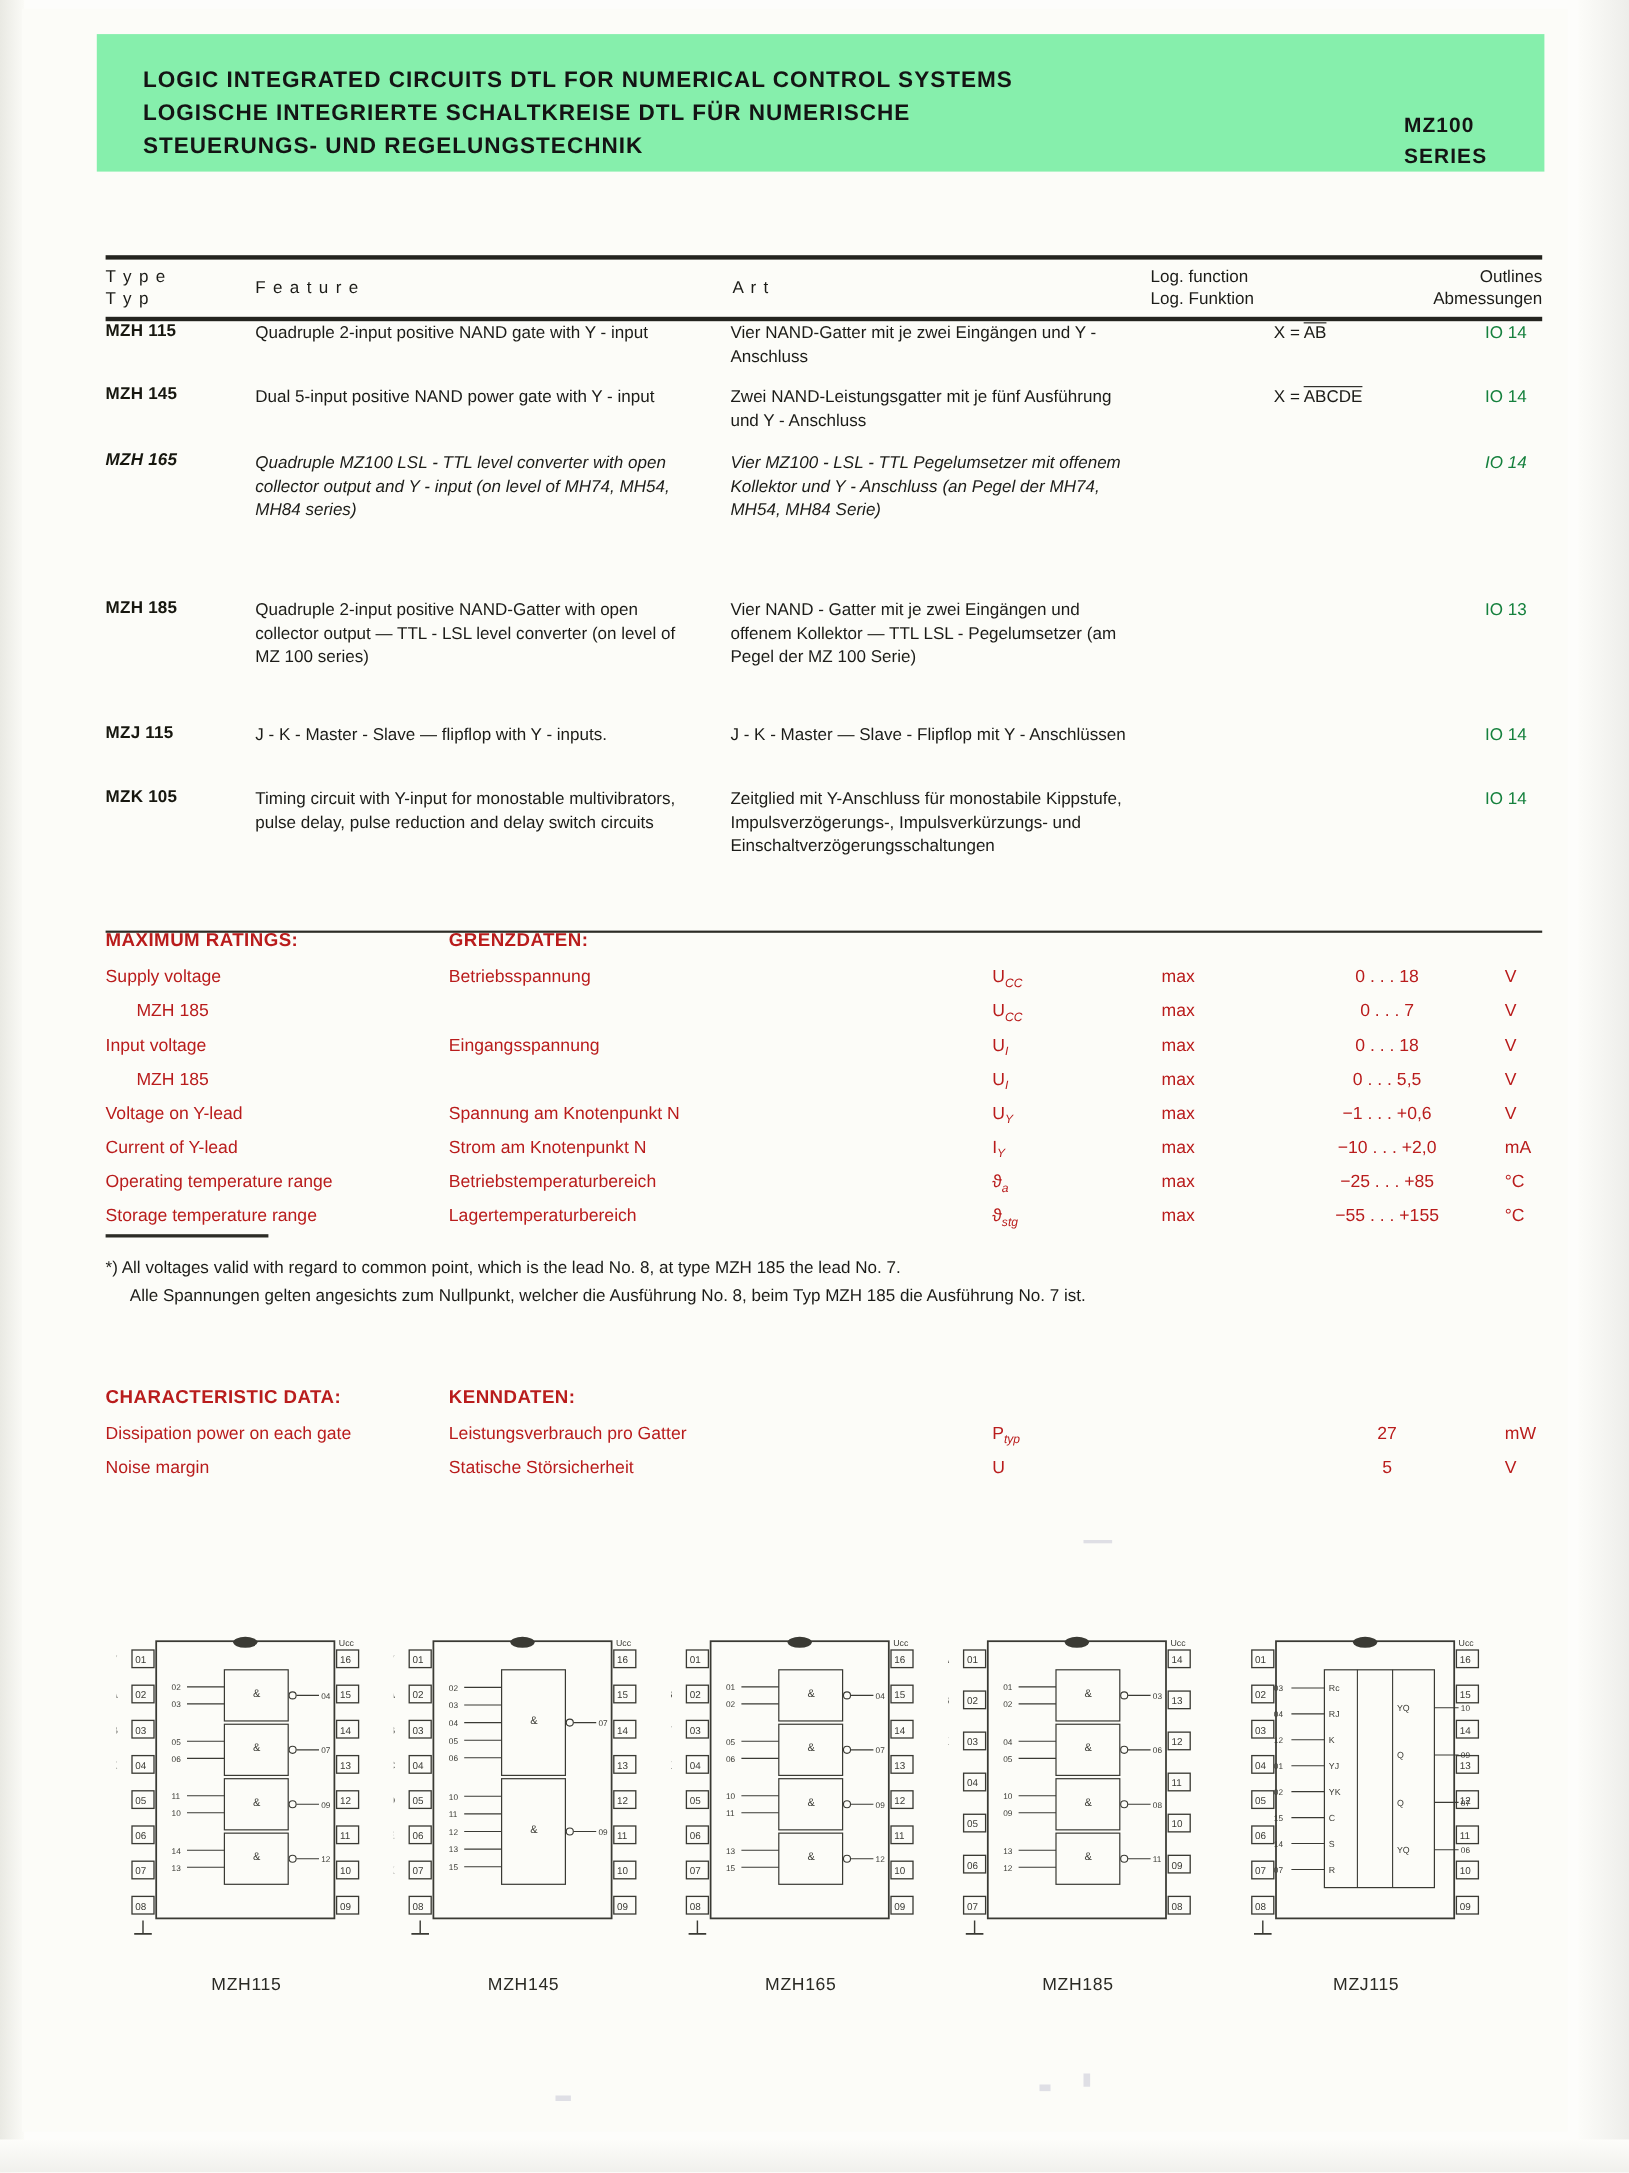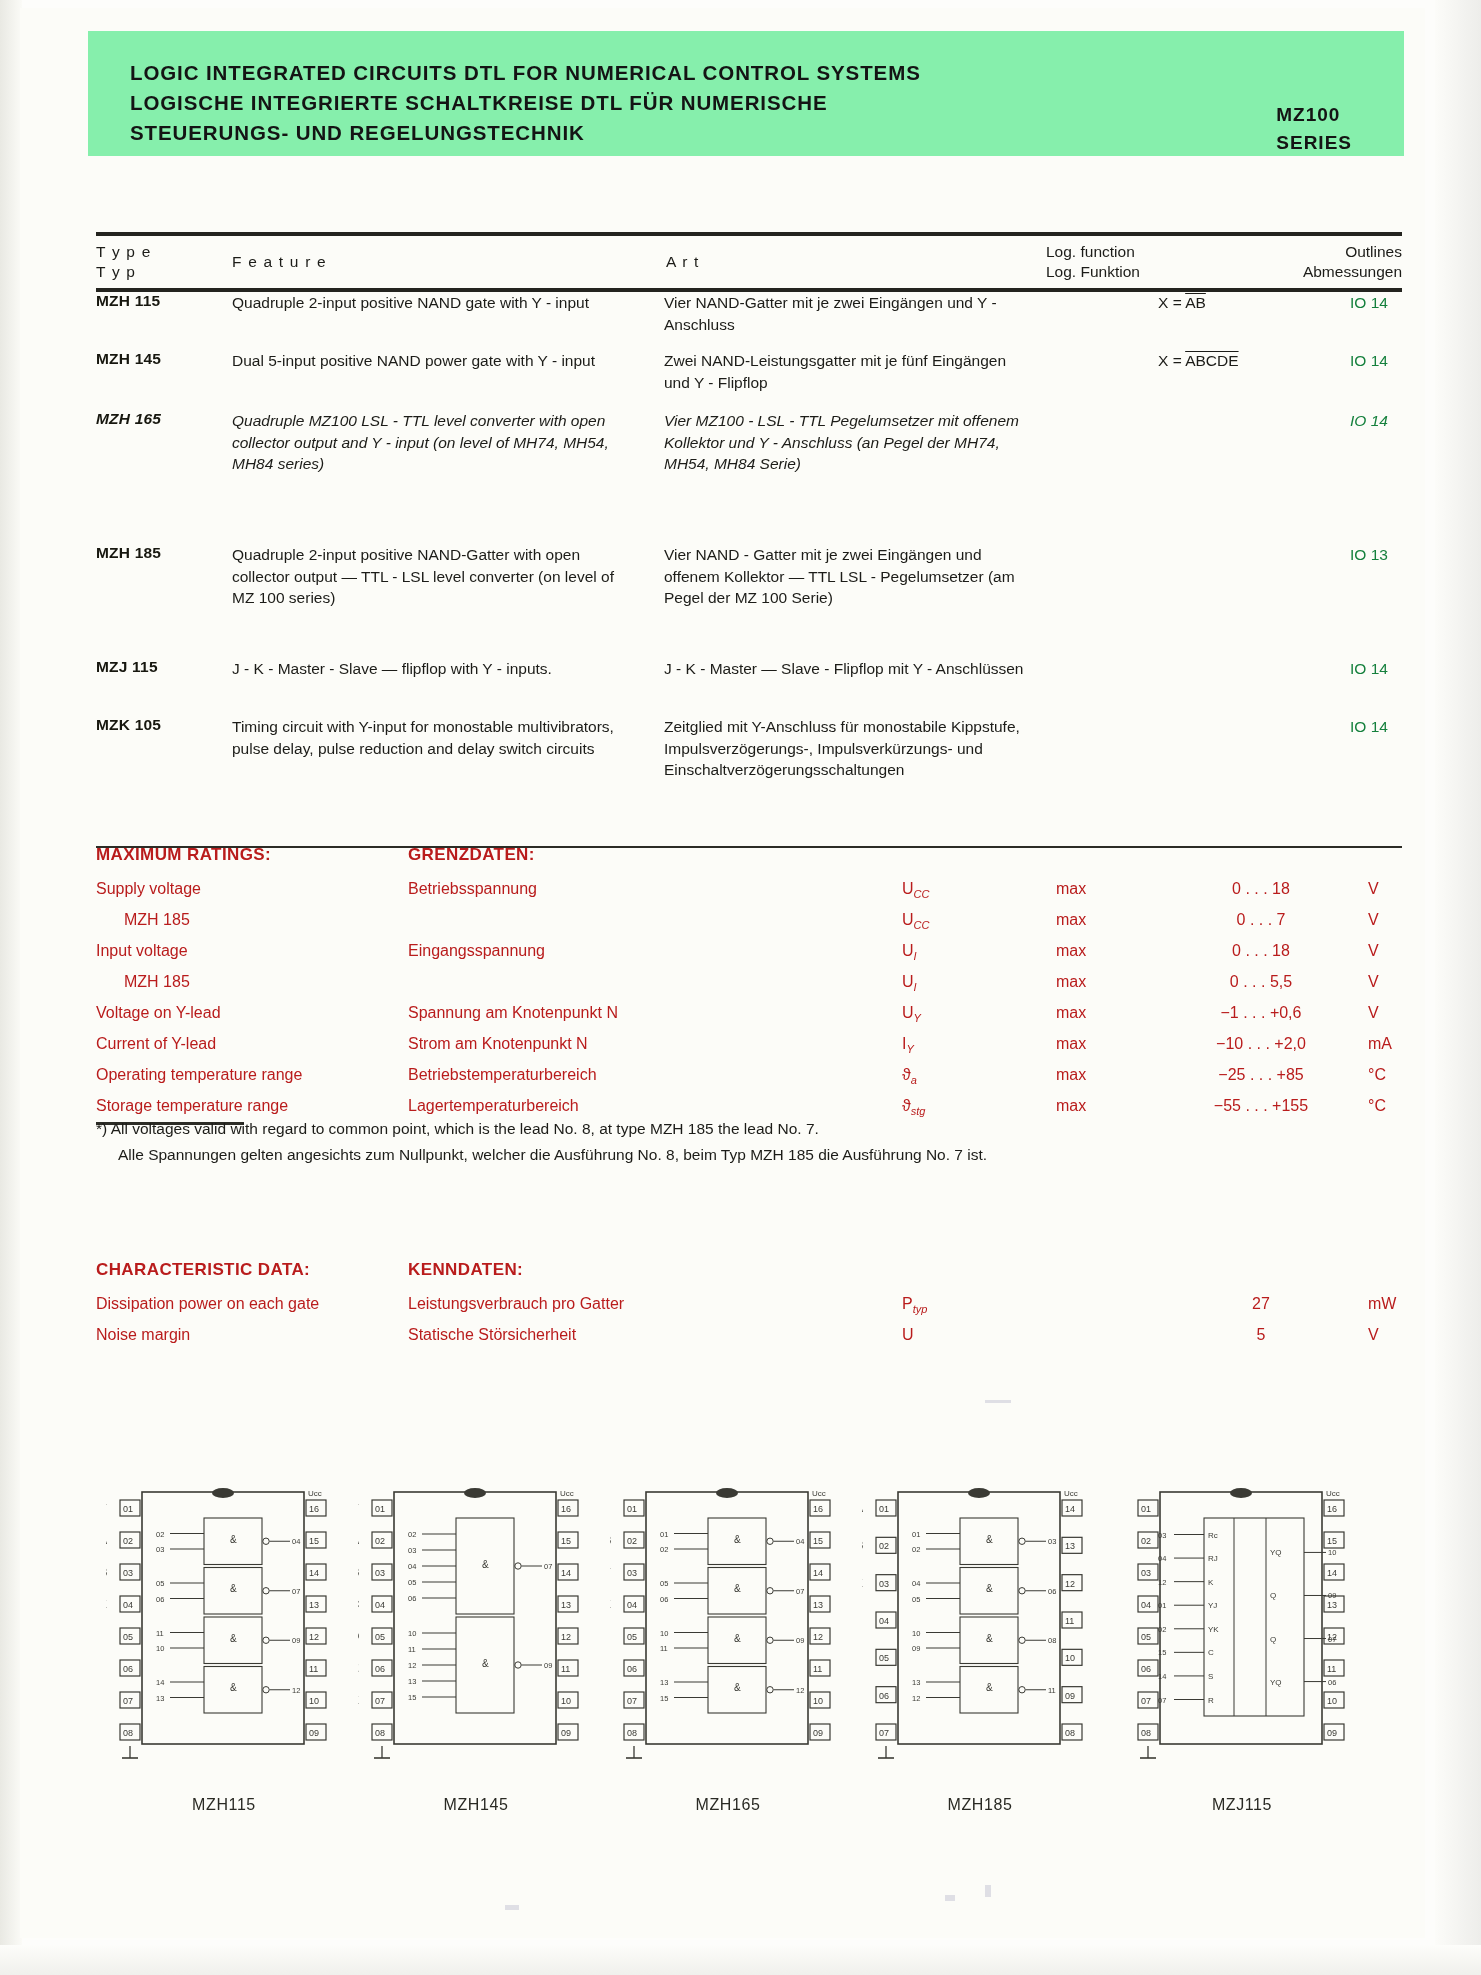--- a/index.html
+++ b/index.html
@@ -316,21 +316,21 @@
         <div class="trow" style="position: absolute; left: 0px; top: 0px; width: 100%; height: 52px;">
           <div class="col-type">MZH 115</div>
           <div class="col-feature">Quadruple 2-input positive NAND gate with Y - input</div>
           <div class="col-art">Vier NAND-Gatter mit je zwei Eingängen und Y - Anschluss</div>
           <div class="col-log"><span>X  =  </span><span class="ovl">AB</span></div>
           <div class="col-out">IO 14</div>
         </div>
         <div class="trow" style="position: absolute; left: 0px; top: 58px; width: 100%; height: 52px;">
           <div class="col-type">MZH 145</div>
           <div class="col-feature">Dual 5-input positive NAND power gate with Y - input</div>
-          <div class="col-art">Zwei NAND-Leistungsgatter mit je fünf Eingängen und Y - Flipflop</div>
+          <div class="col-art">Zwei NAND-Leistungsgatter mit je fünf Ausführung und Y - Anschluss</div>
           <div class="col-log"><span>X  =  </span><span class="ovl">ABCDE</span></div>
           <div class="col-out">IO 14</div>
         </div>
         <div class="trow" style="position: absolute; left: 0px; top: 118px; width: 100%; height: 128px; font-style: italic;">
           <div class="col-type">MZH 165</div>
           <div class="col-feature">Quadruple MZ100 LSL - TTL level converter with open collector output and Y - input (on level of MH74, MH54, MH84 series)</div>
           <div class="col-art">Vier MZ100 - LSL - TTL Pegelumsetzer mit offenem Kollektor und Y - Anschluss (an Pegel der MH74, MH54, MH84 Serie)</div>
           <div class="col-log"></div>
           <div class="col-out">IO 14</div>
         </div>
@@ -425,21 +425,21 @@
           <div class="sp sp-de">Lagertemperaturbereich</div>
           <div class="sp sp-sym">ϑ<sub>stg</sub></div>
           <div class="sp sp-max">max</div>
           <div class="sp sp-val">−55 . . . +155</div>
           <div class="sp sp-unit">°C</div>
         </div>
       </div>
   </div>
 
   <div id="footnote-rule" style="top:1122px;"></div>
-  <div id="footnote" style="top:1116px;">
+  <div id="footnote" style="top:1140px;">
     <div class="fn-line">*) All voltages valid with regard to common point, which is the lead No. 8, at type MZH 185 the lead No. 7.</div>
     <div class="fn-line indent">Alle Spannungen gelten angesichts zum Nullpunkt, welcher die Ausführung No. 8, beim Typ MZH 185 die Ausführung No. 7 ist.</div>
   </div>
 
   <div class="spec-block" id="char-data" style="top:1255px;">
     <div class="spec-head-row">
       <div class="sp sp-en sp-head">CHARACTERISTIC DATA:</div>
       <div class="sp sp-de sp-head">KENNDATEN:</div>
     </div>
     <div id="char-data-rows">

